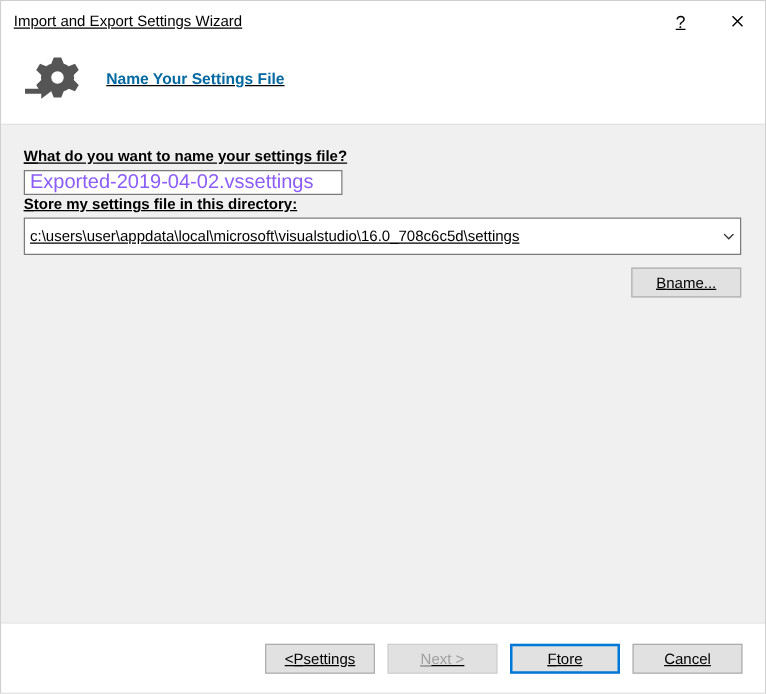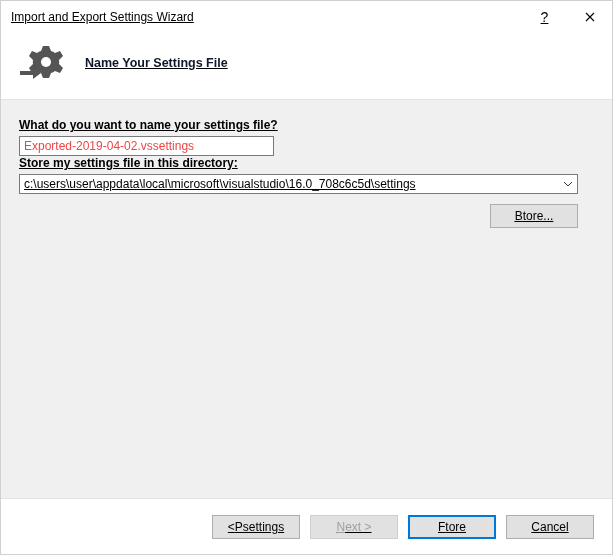--- a/index.html
+++ b/index.html
@@ -5,27 +5,27 @@
 * { box-sizing: border-box; margin: 0; padding: 0; font-family: "Segoe UI", Tahoma, sans-serif; }
 html, body { width: 613px; height: 555px; background: #fff; overflow: hidden; }
 .window { width: 613px; height: 555px; border: 1px solid #d0d0d0; display: flex; flex-direction: column; background: #fff; text-decoration: underline; }
 .titlebar { height: 32px; display: flex; align-items: center; padding-left: 10px; background: #fff; }
 .titlebar-title { font-size: 12px; color: #000; flex: 1; }
 .titlebar-controls { display: flex; height: 100%; }
 .tb-btn { width: 45px; height: 100%; display: flex; align-items: center; justify-content: center; font-size: 14px; color: #000; }
 .tb-btn.close svg { width: 10px; height: 10px; }
 .header-strip { display: flex; align-items: center; padding: 10px 18px 16px 18px; background: #fff; }
 .header-icon { width: 50px; height: 40px; color: #555; }
-.header-title { font-size: 12.5px; font-weight: bold; color: #0f172a; margin-left: 16px; }
-.content { flex: 1; background: #f0f0f0; border-top: 1px solid #e3e3e3; border-bottom: 1px solid #e3e3e3; padding: 18px 34px 0 18px; font-size: 12px; color: #000; }
+.header-title { font-size: 12.5px; font-weight: bold; color: #0369a1; margin-left: 16px; }
+.content { flex: 1; background: #f0f0f0; border-top: 1px solid #e3e3e3; border-bottom: 1px solid #e3e3e3; padding: 18px 19px 0 18px; font-size: 12px; color: #000; }
 .label { font-weight: bold; margin-bottom: 4px; display: block; }
 .accel { text-decoration: underline; }
-.input-text { width: 255px; height: 20px; border: 1px solid #7a7a7a; background: #fff; padding: 0 4px; font-size: 12px; color: #ef4444; }
+.input-text { width: 255px; height: 20px; border: 1px solid #7a7a7a; background: #fff; padding: 0 4px; font-size: 16px; color: #8b5cf6; }
 .dir-row { }
-.combo { position: relative; width: 100%; height: 20px; border: 1px solid #7a7a7a; background: #fff; display: flex; align-items: center; font-size: 12px; }
+.combo { position: relative; width: 100%; height: 30px; border: 1px solid #7a7a7a; background: #fff; display: flex; align-items: center; font-size: 12px; }
 .combo-text { flex: 1; padding: 0 4px; overflow: hidden; white-space: nowrap; text-overflow: ellipsis; }
 .combo-arrow { width: 18px; display: flex; align-items: center; justify-content: center; color: #333; }
 .browse-row { display: flex; justify-content: flex-end; margin-top: 10px; }
 .btn { min-width: 88px; height: 24px; background: #e1e1e1; border: 1px solid #adadad; font-size: 12px; color: #000; display: inline-flex; align-items: center; justify-content: center; padding: 0 8px; }
 .footer { height: 55px; display: flex; align-items: center; justify-content: flex-end; gap: 10px; padding: 0 18px; background: #fff; }
 .btn.disabled { color: #a0a0a0; border-color: #cfcfcf; background: #e1e1e1; }
 .btn.primary { border: 2px solid #0078d7; background: #e1e1e1; }
 </style>
 </head>
 <body>
@@ -70,21 +70,21 @@
         <div class="combo-text">c:\users\user\appdata\local\microsoft\visualstudio\16.0_708c6c5d\settings</div>
         <div class="combo-arrow">
           <svg width="8" height="5" viewBox="0 0 8 5">
               <path d="M0 0 L4 4 L8 0" stroke="#333" stroke-width="1" fill="none"></path>
             </svg>
         </div>
       </div>
       <div class="browse-row">
         <div class="btn">
             <span class="accel">B</span>
-            <span>tore...</span>
+            <span>name...</span>
           </div>
       </div>
     </div>
   </div>
 
   <div class="footer">
     <div class="btn">
         <span>&lt; </span>
         <span class="accel">P</span>
         <span>settings</span>

